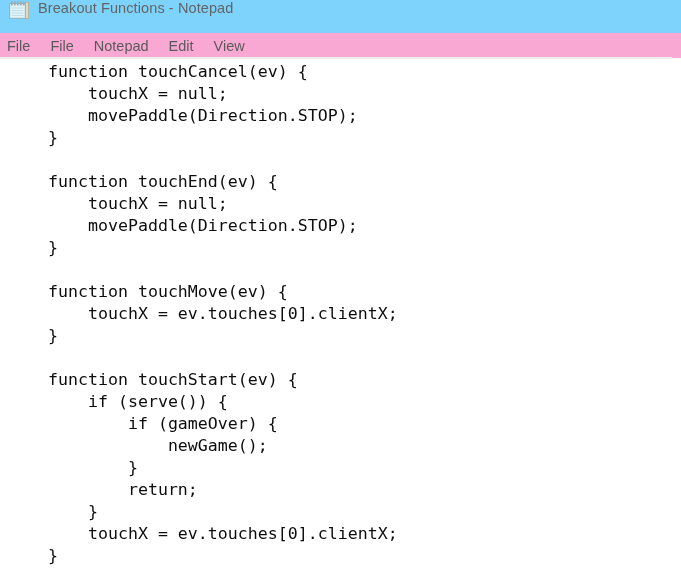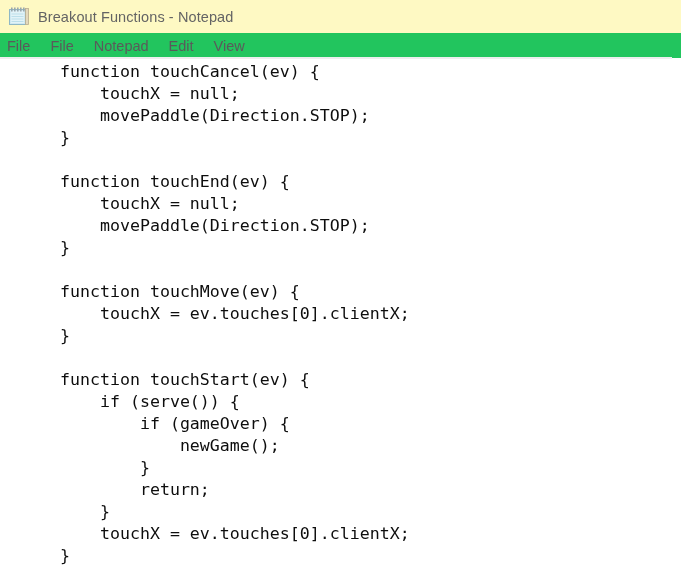--- a/index.html
+++ b/index.html
@@ -14,23 +14,22 @@
     overflow: hidden;
     position: relative;
   }
 
   
   #titlebar {
     position: absolute;
     left: 0; top: 0;
     width: 681px;
     height: 33px;
-    background: #fef9c3;
+    background: #7dd3fc;
     display: flex;
-    align-items: center;
   }
   #app-icon {
     width: 22px;
     height: 22px;
     margin-left: 8px;
     margin-right: 8px;
     flex: 0 0 auto;
     display: block;
   }
   #title-text {
@@ -42,21 +41,21 @@
   }
 
   
   #menubar {
     position: absolute;
     left: 0; top: 33px;
     width: 681px;
     height: 25px;
     display: flex;
     align-items: center;
-    background: #22c55e;
+    background: #f9a8d4;
   }
   .menu-item {
     font-family: "Liberation Sans", sans-serif;
     font-size: 14.5px;
     color: #5a5a5a;
     padding: 2px 0px;
     margin: 0;
     white-space: nowrap;
     cursor: default;
   }
@@ -78,21 +77,21 @@
     position: absolute;
     left: 0;
     top: 59px;
     width: 681px;
     height: 523px;
     background: #ffffff;
     overflow: hidden;
   }
   #code {
     margin: 0;
-    padding: 2px 0 0 60px;
+    padding: 2px 0 0 48px;
     font-family: "DejaVu Sans Mono", monospace;
     font-size: 16.6px;
     line-height: 22px;
     color: #0d0d0d;
     white-space: pre;
     letter-spacing: 0px;
     tab-size: 4;
   }
 </style>
 </head>

